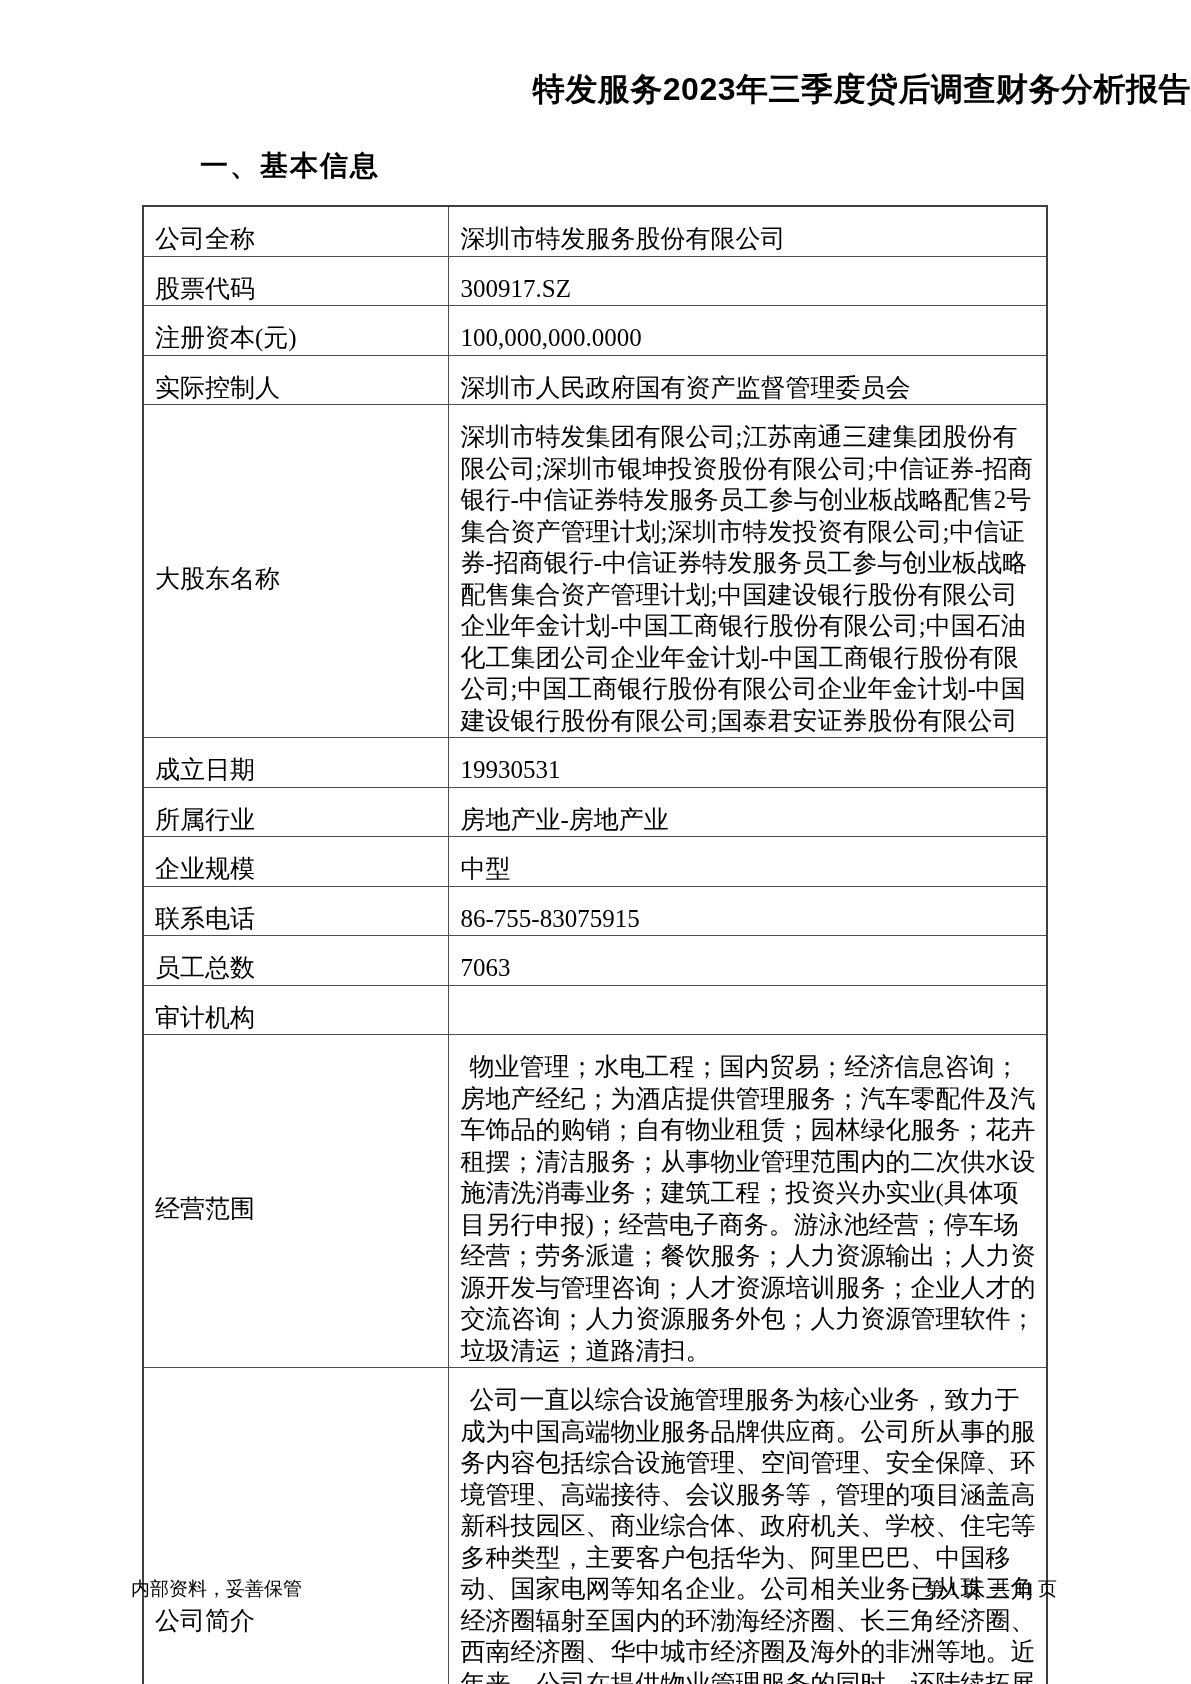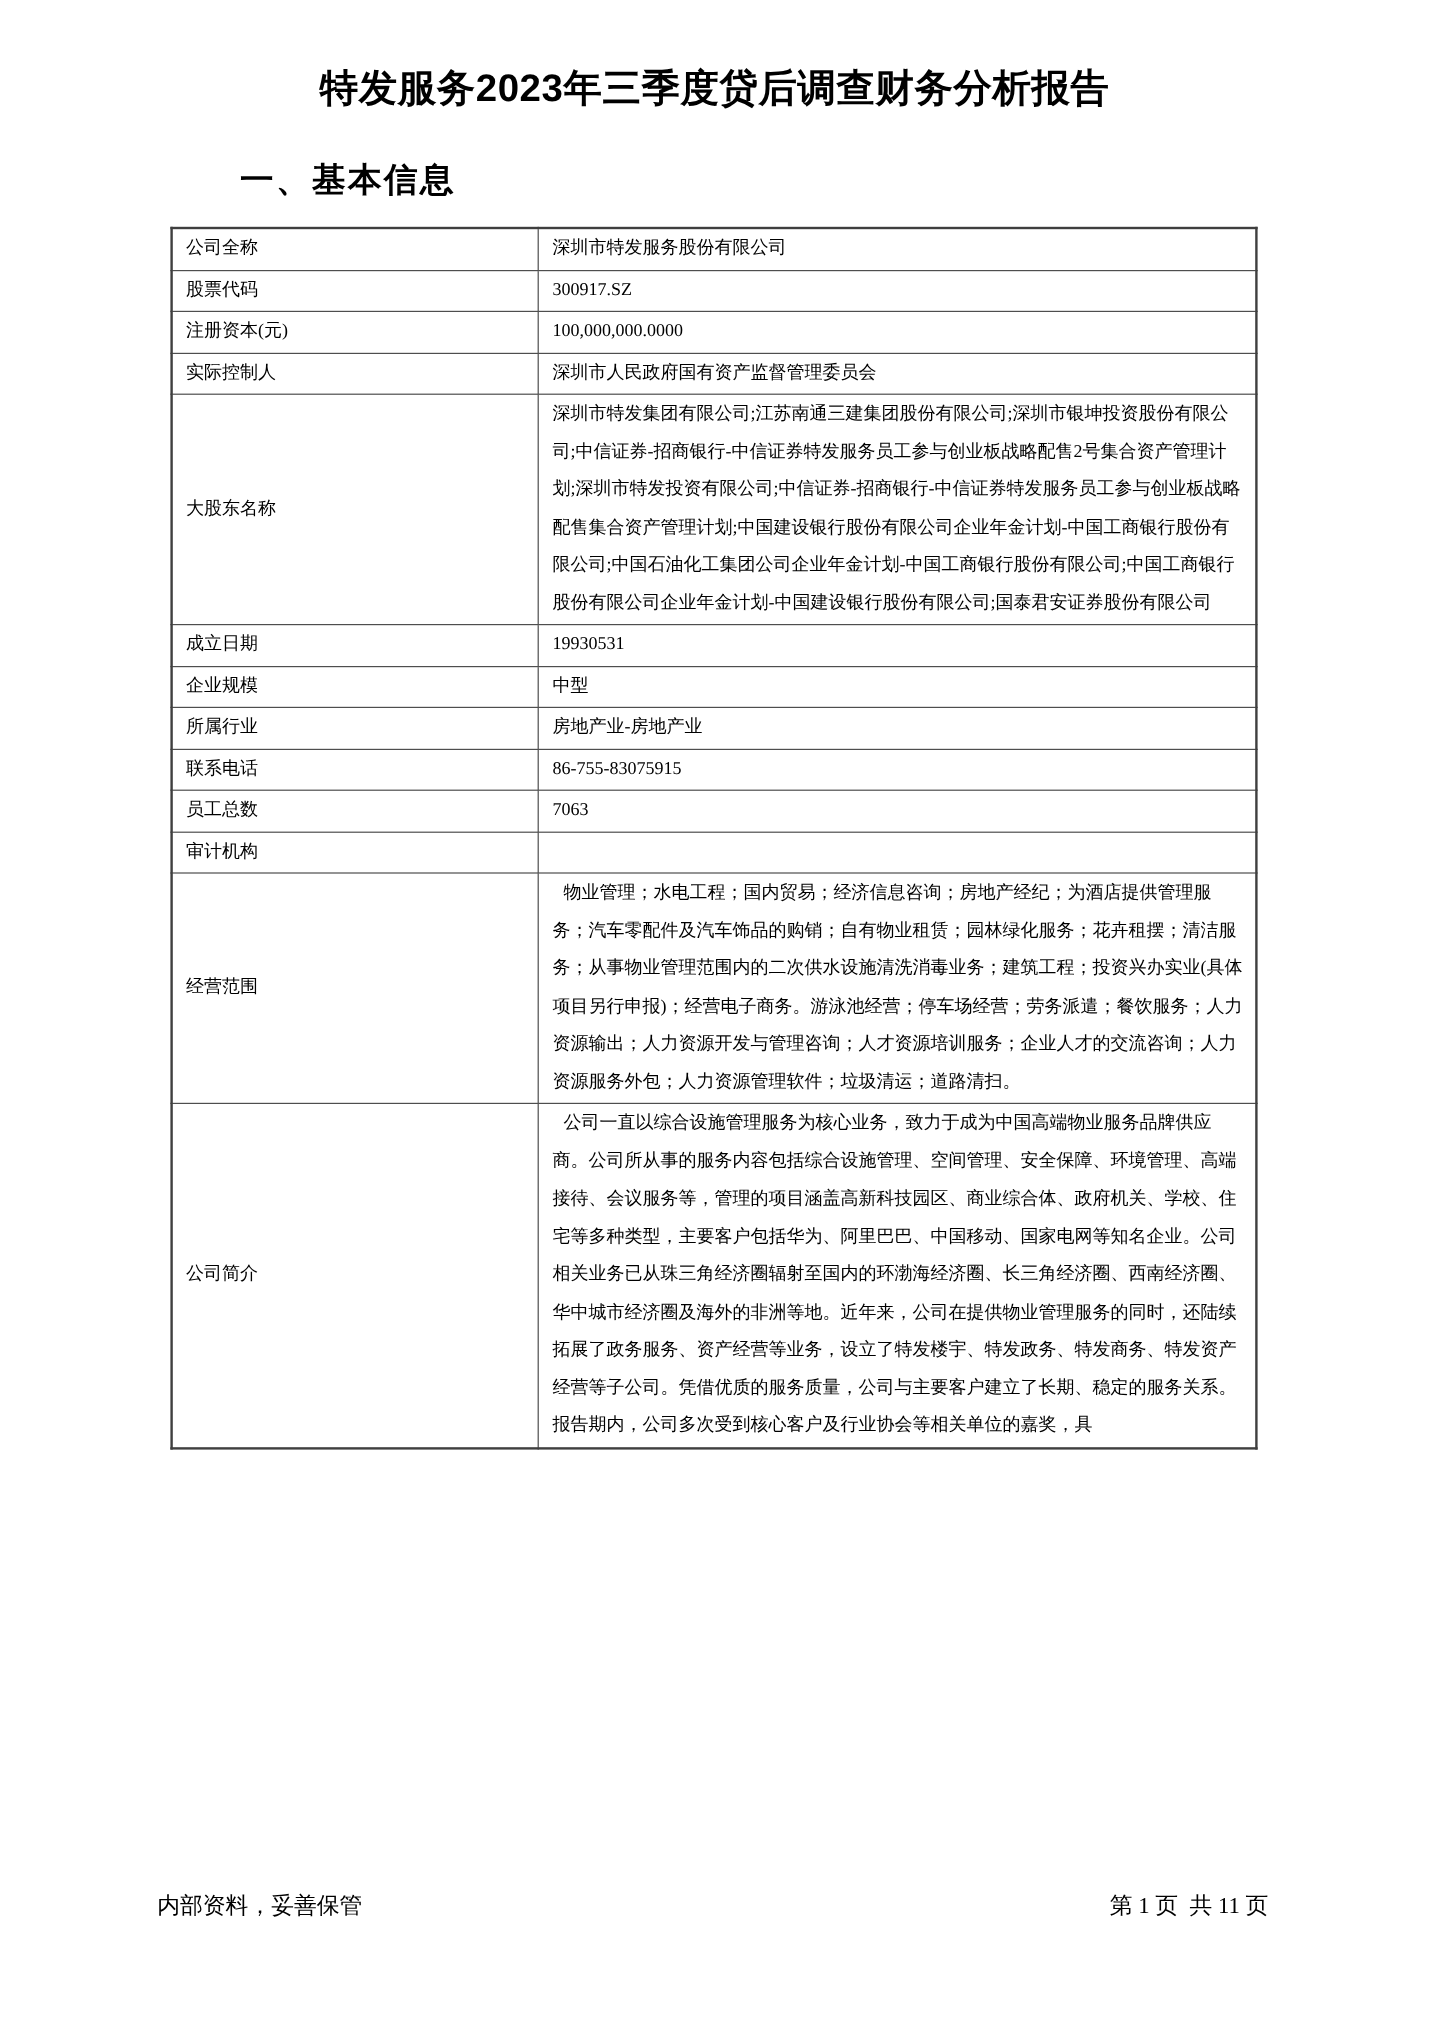--- a/index.html
+++ b/index.html
@@ -12,22 +12,22 @@
   }
   .page {
     position: relative;
     width: 1191px;
     height: 1684px;
     background: #ffffff;
     overflow: hidden;
   }
   .doc-title {
     margin: 0;
-    padding-top: 52px;
-    text-align: center;
+    padding-top: 68px;
+    text-align: right;
     font-family: "Liberation Sans", sans-serif;
     font-size: 32px;
     line-height: 42px;
     font-weight: 700;
     letter-spacing: 0.5px;
   }
   .section-heading {
     margin: 38px 0 0 200px;
     font-family: "Liberation Sans", sans-serif;
     font-size: 28px;
@@ -40,24 +40,24 @@
     width: 904px;
     border-collapse: collapse;
     table-layout: fixed;
     border: 2px solid #3f3f3f;
   }
   .info-table col.c1 { width: 305px; }
   .info-table col.c2 { width: 599px; }
   .info-table tr { height: 34px; }
   .info-table td {
     border: 1px solid #4e4e4e;
-    font-size: 15px;
+    font-size: 25px;
     line-height: 31.5px;
     vertical-align: middle;
-    padding: 1px 8px 1px 11px;
+    padding: 16px 8px 1px 11px;
     word-break: break-all;
     overflow-wrap: anywhere;
   }
   .info-table td.value-cell { padding-left: 12px; }
   .info-table td.indent { text-indent: 9px; }
   .footer {
     position: absolute;
     left: 131px;
     right: 134px;
     top: 1576px;
@@ -102,26 +102,26 @@
       </tr>
       <tr>
         <td class="label-cell">大股东名称</td>
         <td class="value-cell">深圳市特发集团有限公司;江苏南通三建集团股份有限公司;深圳市银坤投资股份有限公司;中信证券-招商银行-中信证券特发服务员工参与创业板战略配售2号集合资产管理计划;深圳市特发投资有限公司;中信证券-招商银行-中信证券特发服务员工参与创业板战略配售集合资产管理计划;中国建设银行股份有限公司企业年金计划-中国工商银行股份有限公司;中国石油化工集团公司企业年金计划-中国工商银行股份有限公司;中国工商银行股份有限公司企业年金计划-中国建设银行股份有限公司;国泰君安证券股份有限公司</td>
       </tr>
       <tr>
         <td class="label-cell">成立日期</td>
         <td class="value-cell">19930531</td>
       </tr>
       <tr>
+        <td class="label-cell">所属行业</td>
+        <td class="value-cell">房地产业-房地产业</td>
+      </tr>
+      <tr>
         <td class="label-cell">企业规模</td>
         <td class="value-cell">中型</td>
-      </tr>
-      <tr>
-        <td class="label-cell">所属行业</td>
-        <td class="value-cell">房地产业-房地产业</td>
       </tr>
       <tr>
         <td class="label-cell">联系电话</td>
         <td class="value-cell">86-755-83075915</td>
       </tr>
       <tr>
         <td class="label-cell">员工总数</td>
         <td class="value-cell">7063</td>
       </tr>
       <tr>

